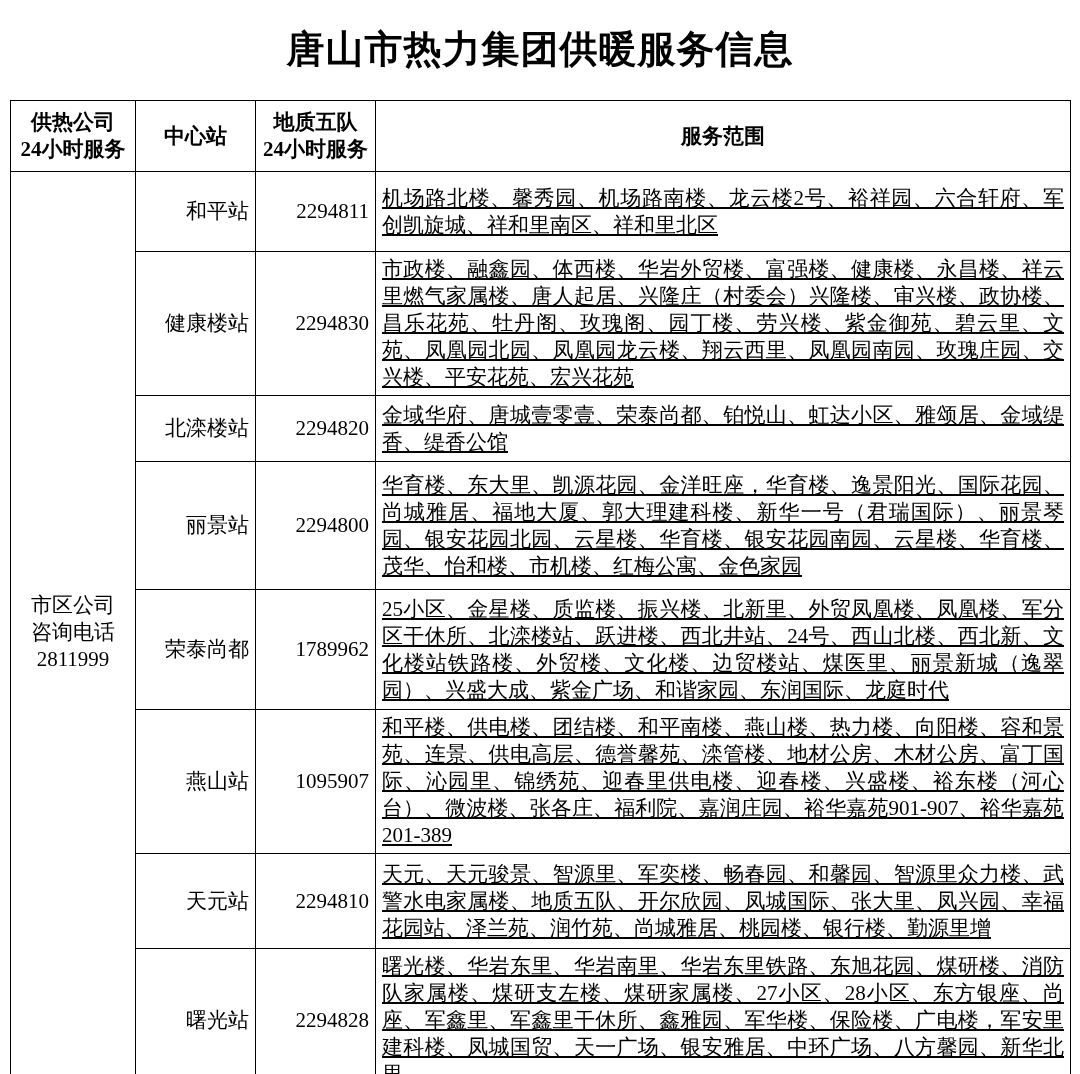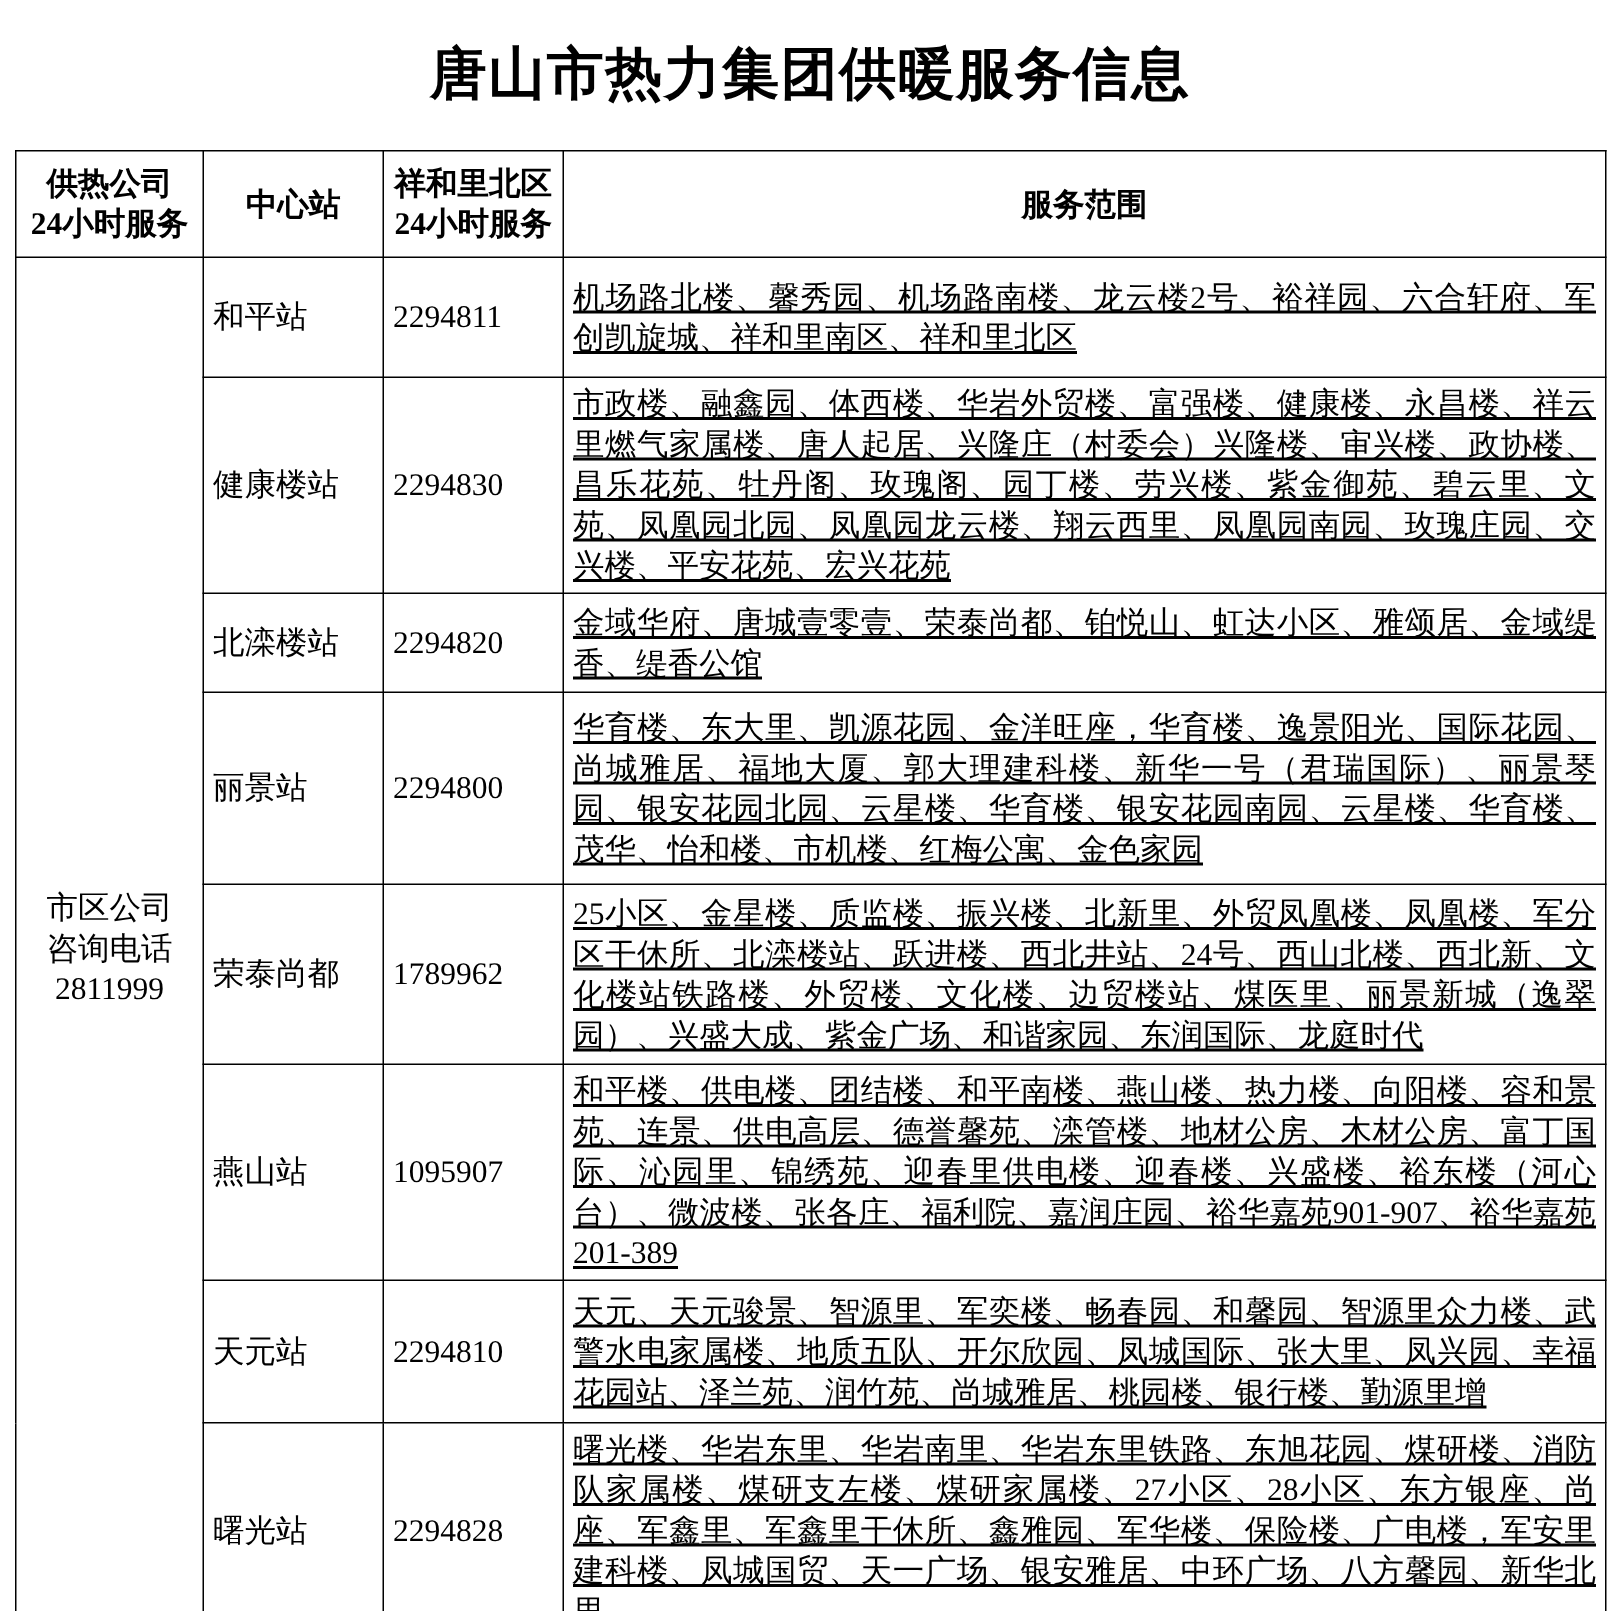--- a/index.html
+++ b/index.html
@@ -55,21 +55,21 @@
     font-size: 20px;
     line-height: 29px;
   }
   td.company-cell {
     text-align: center;
     white-space: pre-line;
     line-height: 33px;
     font-size: 21px;
   }
   td.station-cell, td.phone-cell {
-    text-align: left;
+    text-align: right;
   }
   td.scope-cell {
     text-align: justify;
     text-justify: inter-ideograph;
     padding: 4px 7px;
     text-decoration: underline;
   }
   tbody tr:nth-child(1) { height: 80px; }
   tbody tr:nth-child(2) { height: 135px; }
   tbody tr:nth-child(3) { height: 66px; }
@@ -90,21 +90,21 @@
       <col class="c1">
         <col class="c2">
         <col class="c3">
         <col class="c4">
     </colgroup>
     <thead>
       <tr>
         <th>供热公司
 24小时服务</th>
         <th>中心站</th>
-        <th>祥和里北区
+        <th>地质五队
 24小时服务</th>
         <th>服务范围</th>
       </tr>
     </thead>
     <tbody>
       <tr>
         <td class="company-cell" rowspan="8">市区公司
 咨询电话
 2811999</td>
         <td class="station-cell">和平站</td>

